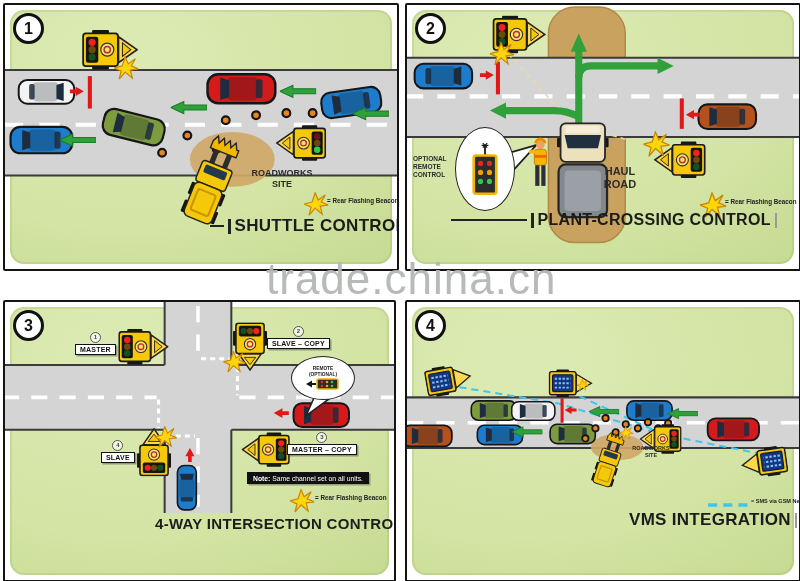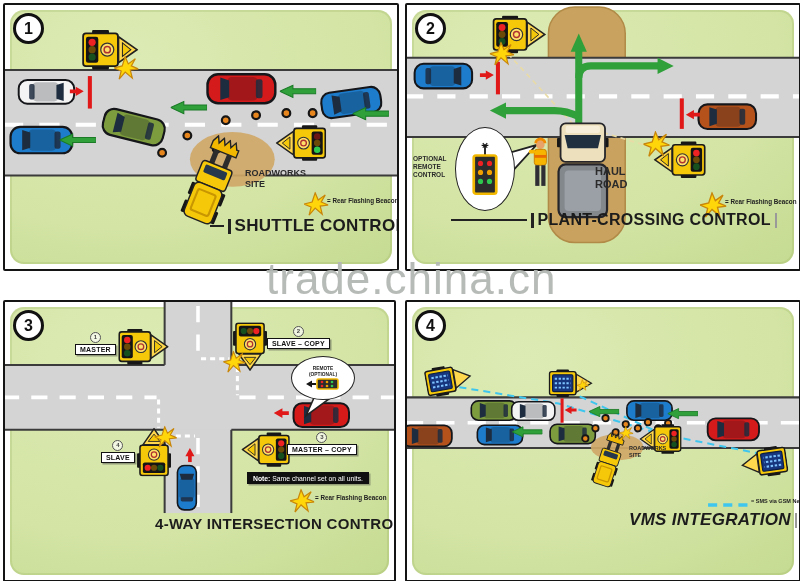--- a/index.html
+++ b/index.html
@@ -18,21 +18,21 @@
     background:#fff;display:flex;align-items:center;justify-content:center;
     font-weight:800;font-size:16px;color:#111;z-index:5;}
   .title{position:absolute;display:flex;align-items:center;gap:4px;color:#1c1c1c;font-weight:800;z-index:4;}
   .title .txt{font-size:16px;letter-spacing:.3px;white-space:nowrap;}
   .p1 .title .txt{font-size:17px;}
   .p3 .title .txt{font-size:15px;}
   .leader{height:0;border-top:2px solid #222;}
   .tick{width:2.5px;height:15px;background:#222;}
   .tick.grey{background:#9a9a9a;}
   .pre{white-space:pre-line;}
-  .small-label{position:absolute;font-weight:800;color:#2b2b2b;z-index:4;line-height:1.2;}
+  .small-label{position:absolute;font-weight:800;color:#2b2b2b;z-index:4;text-align:center;line-height:1.2;}
   .legend-text{position:absolute;font-size:6.3px;font-weight:700;color:#222;z-index:4;white-space:nowrap;}
   .unit-tag{position:absolute;display:flex;flex-direction:column;align-items:center;z-index:4;}
   .unum{width:9px;height:9px;border:1px solid #555;border-radius:50%;font-size:6px;line-height:8px;
     text-align:center;color:#444;background:rgba(255,255,255,.65);margin-bottom:1px;font-weight:700;}
   .ubox{background:#fff;border:1.2px solid #111;box-shadow:1.5px 1.5px 0 rgba(60,60,60,.45);
     font-size:7px;font-weight:800;padding:1px 4px;white-space:nowrap;color:#111;letter-spacing:.2px;}
   .notebox{position:absolute;background:#101010;color:#fff;font-size:6.8px;padding:2.5px 6px;z-index:4;
     white-space:nowrap;box-shadow:1.5px 1.5px 0 rgba(60,60,60,.4);}
   .bubble{position:absolute;background:#fff;border:1.8px solid #222;border-radius:50%;
     display:flex;flex-direction:column;align-items:center;justify-content:center;z-index:4;}
@@ -428,20 +428,20 @@
       <g transform="translate(374,140) scale(-1,1) rotate(8)">
           <use href="#vms" width="46" height="30"></use>
         </g>
 
       <line x1="298" y1="200" x2="340" y2="200" stroke="#3ec6ee" stroke-width="3.5" stroke-dasharray="9 6"></line>
     </svg>
     <div class="badge">4</div>
     <div class="small-label pre" style="left:222px;top:143px;width:44px;font-size:5.5px;">ROADWORKS
 SITE</div>
     <div class="legend-text" style="left:344px;top:196px;font-size:5.5px;">= SMS via GSM Network</div>
-    <div class="title" style="left:222px;top:208px;font-style:italic;">
+    <div class="title" style="left:222px;top:208px;">
       <span class="txt" style="font-size:17px;">VMS INTEGRATION</span>
       <span class="tick grey"></span>
     </div>
   </div>
 
   <div class="watermark">trade.china.cn</div>
 </div>
 
 </body></html>

